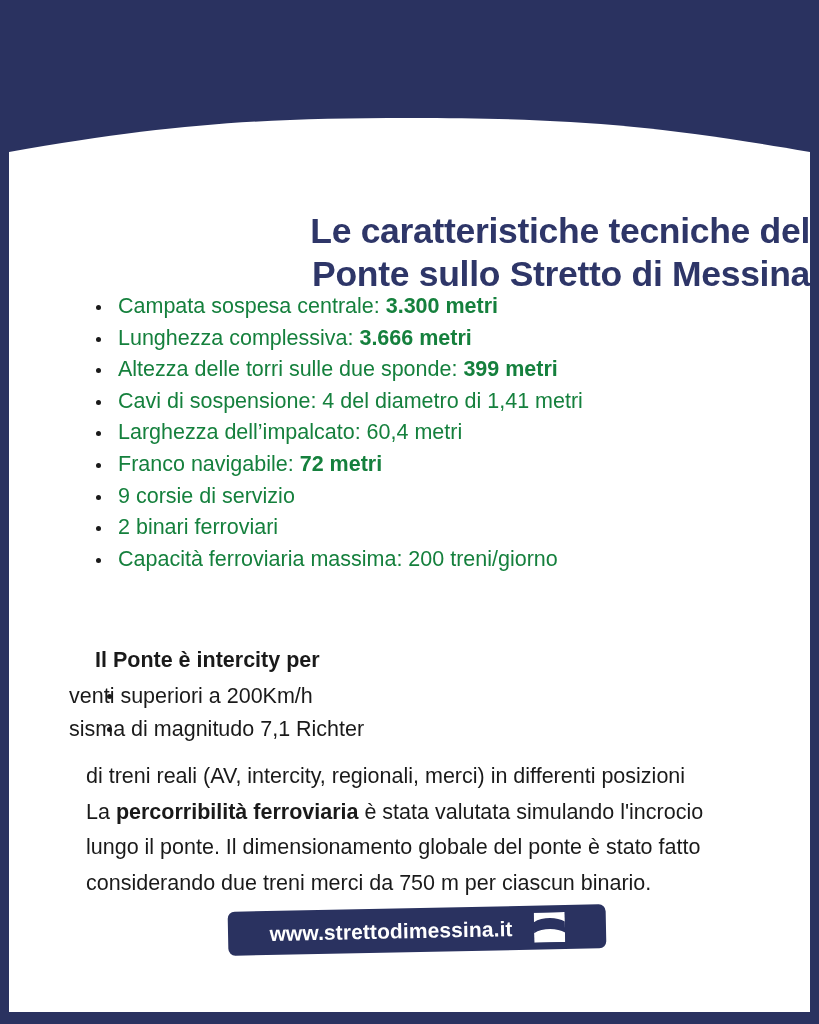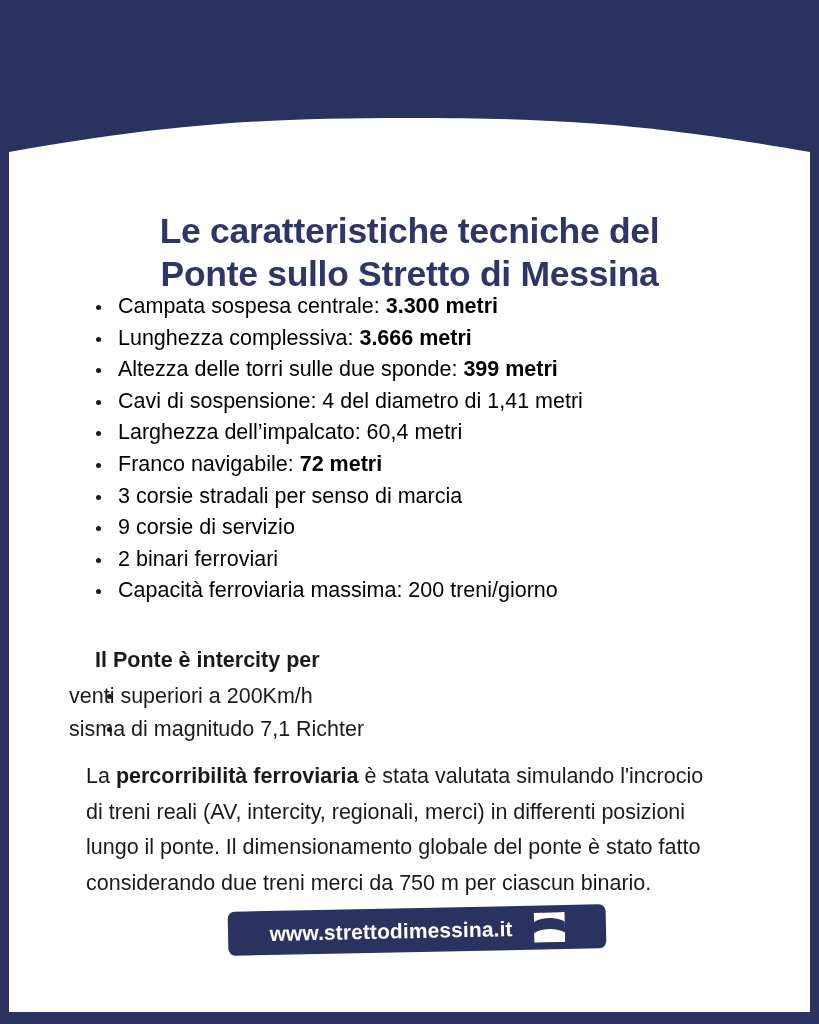--- a/index.html
+++ b/index.html
@@ -41,21 +41,21 @@
     position: absolute;
     inset: 0;
   }
 
   
   .title {
     position: absolute;
     left: 0;
     top: 68px;
     width: 801px;
-    text-align: center;
+    text-align: right;
     color: #2e3668;
     font-weight: 700;
     font-size: 35.5px;
     line-height: 43px;
     letter-spacing: -0.3px;
   }
   .title .tline { display: block; }
 
   
   .main-list {
@@ -64,21 +64,21 @@
     top: 173px;
     width: 801px;
     margin: 0;
     padding: 0;
     list-style: none;
   }
 
   .main-list li {
     position: relative;
     padding-left: 109px;
-    color: #000000;
+    color: #15803d;
     font-size: 21.5px;
     line-height: 31.6px;
     white-space: nowrap;
   }
 
   .main-list li::before {
     content: "";
     position: absolute;
     left: 87px;
     top: 14px;
@@ -206,23 +206,20 @@
         <li>
           <span>Cavi di sospensione: 4 del diametro di 1,41 metri</span>
         </li>
         <li>
           <span>Larghezza dell’impalcato: 60,4 metri</span>
         </li>
         <li>
           <span>Franco navigabile: </span><b>72 metri</b>
         </li>
         <li>
-          <span>3 corsie stradali per senso di marcia</span>
-        </li>
-        <li>
           <span>9 corsie di servizio</span>
         </li>
         <li>
           <span>2 binari ferroviari</span>
         </li>
         <li>
           <span>Capacità ferroviaria massima: 200 treni/giorno</span>
         </li>
       </ul>
 
@@ -231,22 +228,22 @@
       <ul class="sub-list">
         <li>
           <span>venti superiori a 200Km/h</span>
         </li>
         <li>
           <span>sisma di magnitudo 7,1 Richter</span>
         </li>
       </ul>
 
       <p class="para">
+        <span class="pline">di treni reali (AV, intercity, regionali, merci) in differenti posizioni</span>
         <span class="pline"><span>La </span><b>percorribilità ferroviaria</b><span> è stata valutata simulando l'incrocio</span></span>
-        <span class="pline">di treni reali (AV, intercity, regionali, merci) in differenti posizioni</span>
         <span class="pline">lungo il ponte. Il dimensionamento globale del ponte è stato fatto</span>
         <span class="pline">considerando due treni merci da 750 m per ciascun binario.</span>
       </p>
 
       <div class="badge" style="background: rgb(42, 50, 96);">
         <span class="badge-url">www.strettodimessina.it</span>
         <span class="badge-logo">
           <svg width="31" height="30" viewBox="0 0 31 30" xmlns="http://www.w3.org/2000/svg" aria-hidden="true">
             <rect x="0" y="0" width="31" height="30" fill="#ffffff"></rect>
             <path d="M0,9.5 C8,4.4 23,4.4 31,9.5 L31,20.5 C23,15.4 8,15.4 0,20.5 Z" fill="#2a3260"></path>

